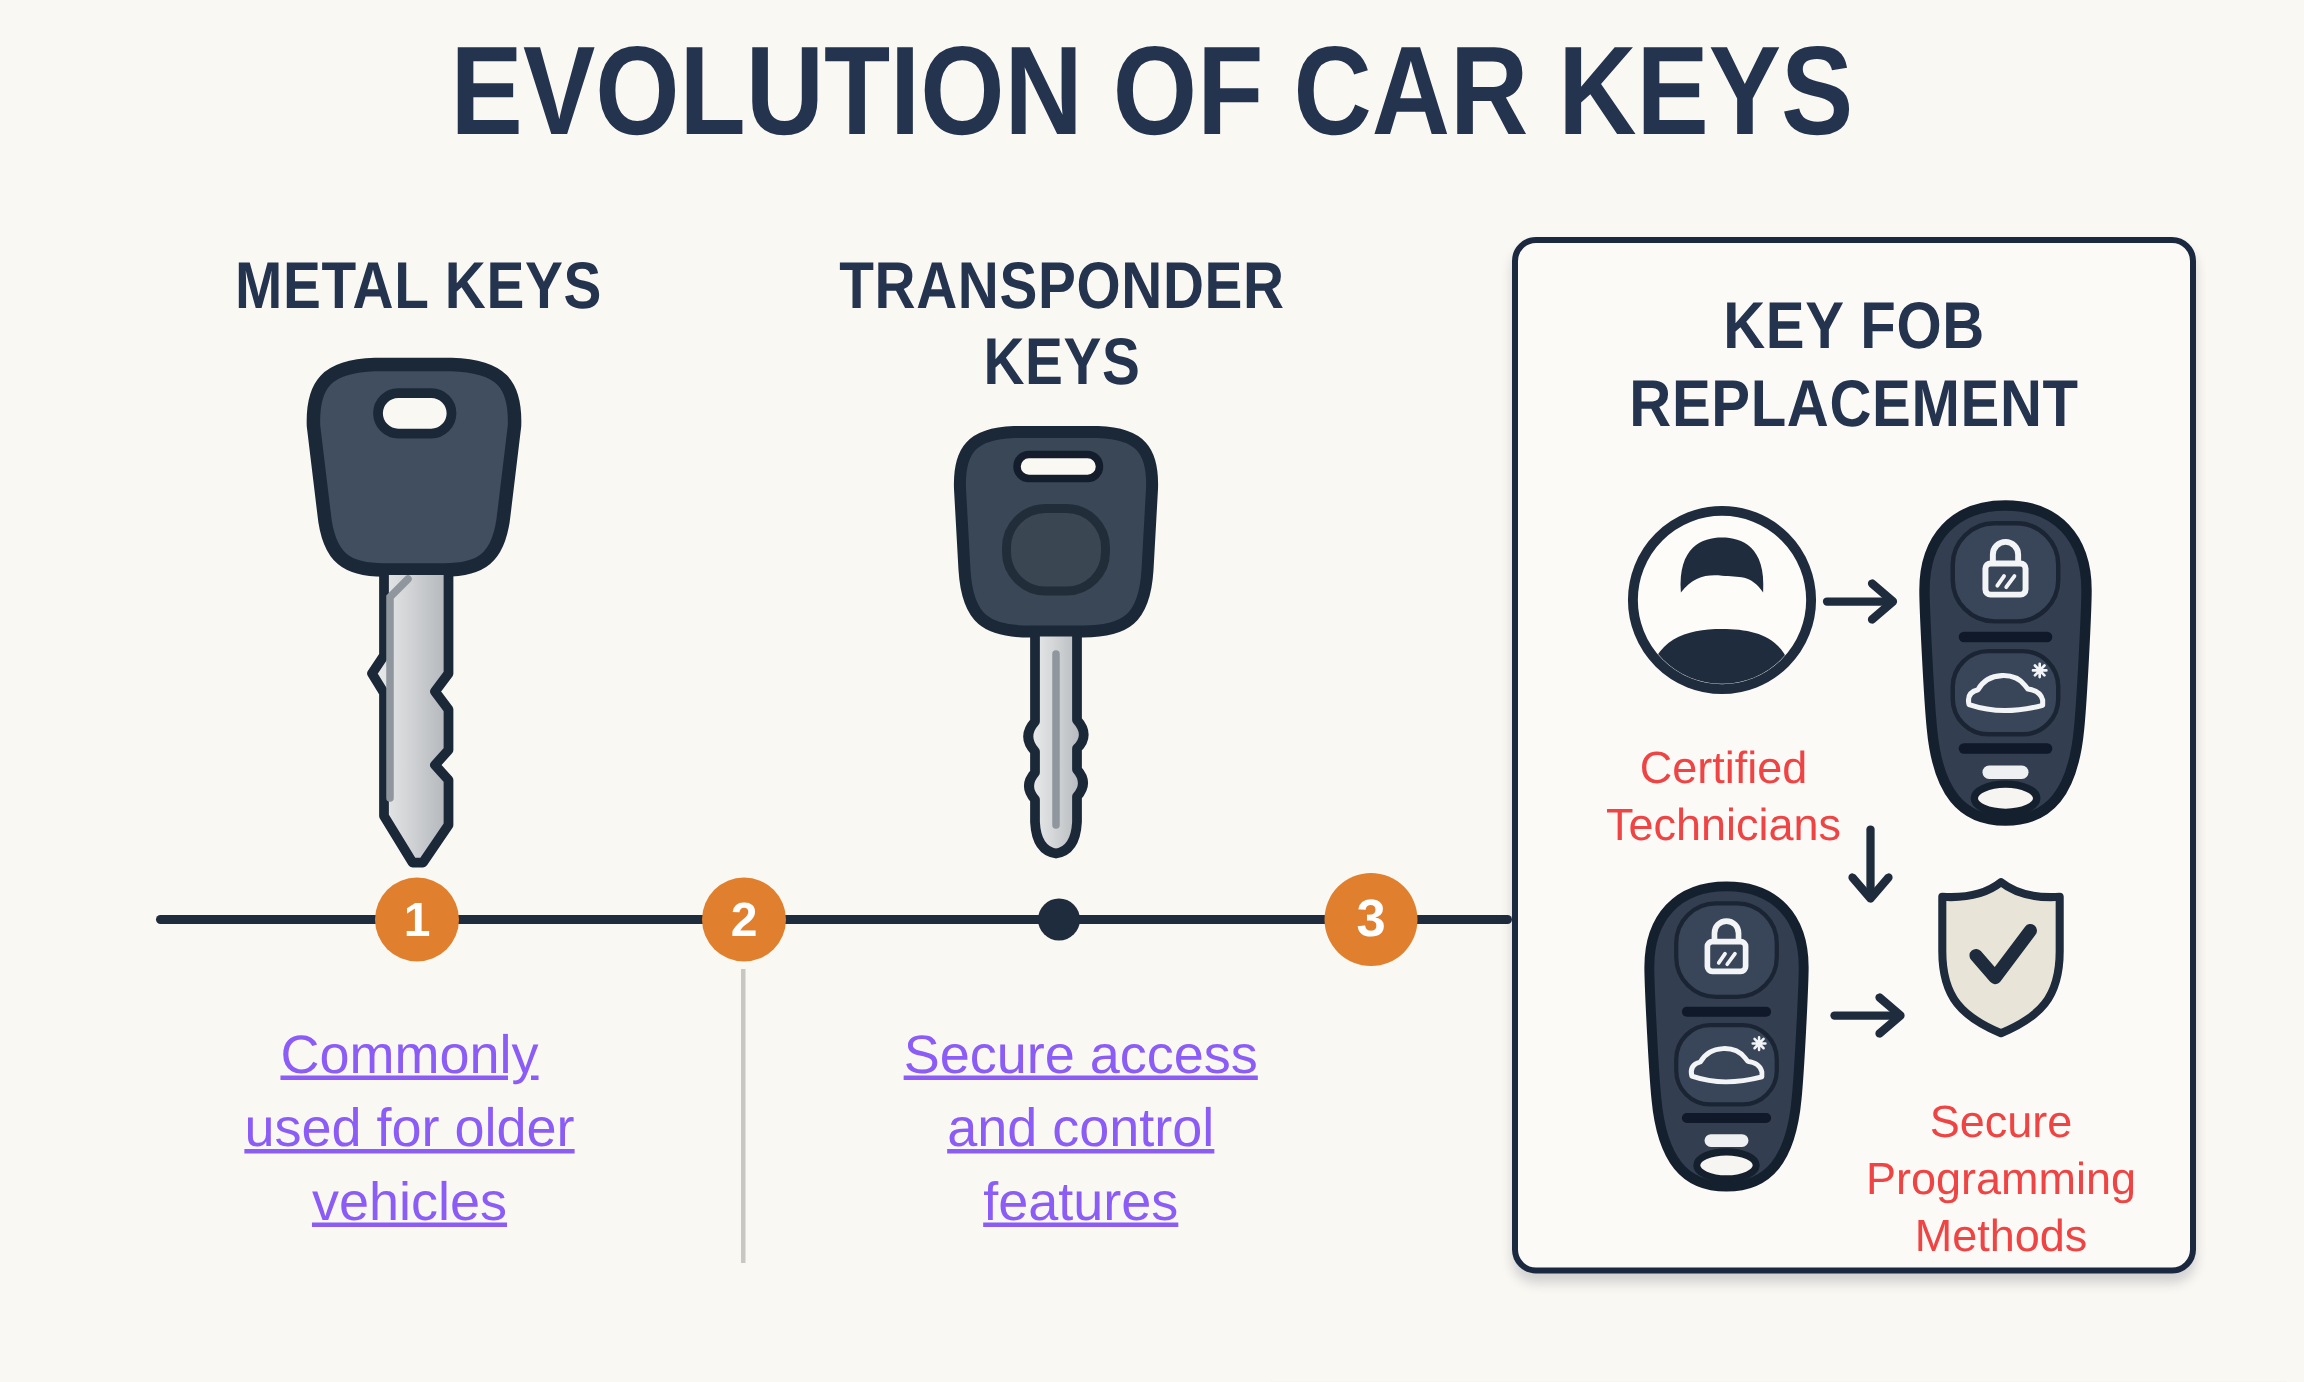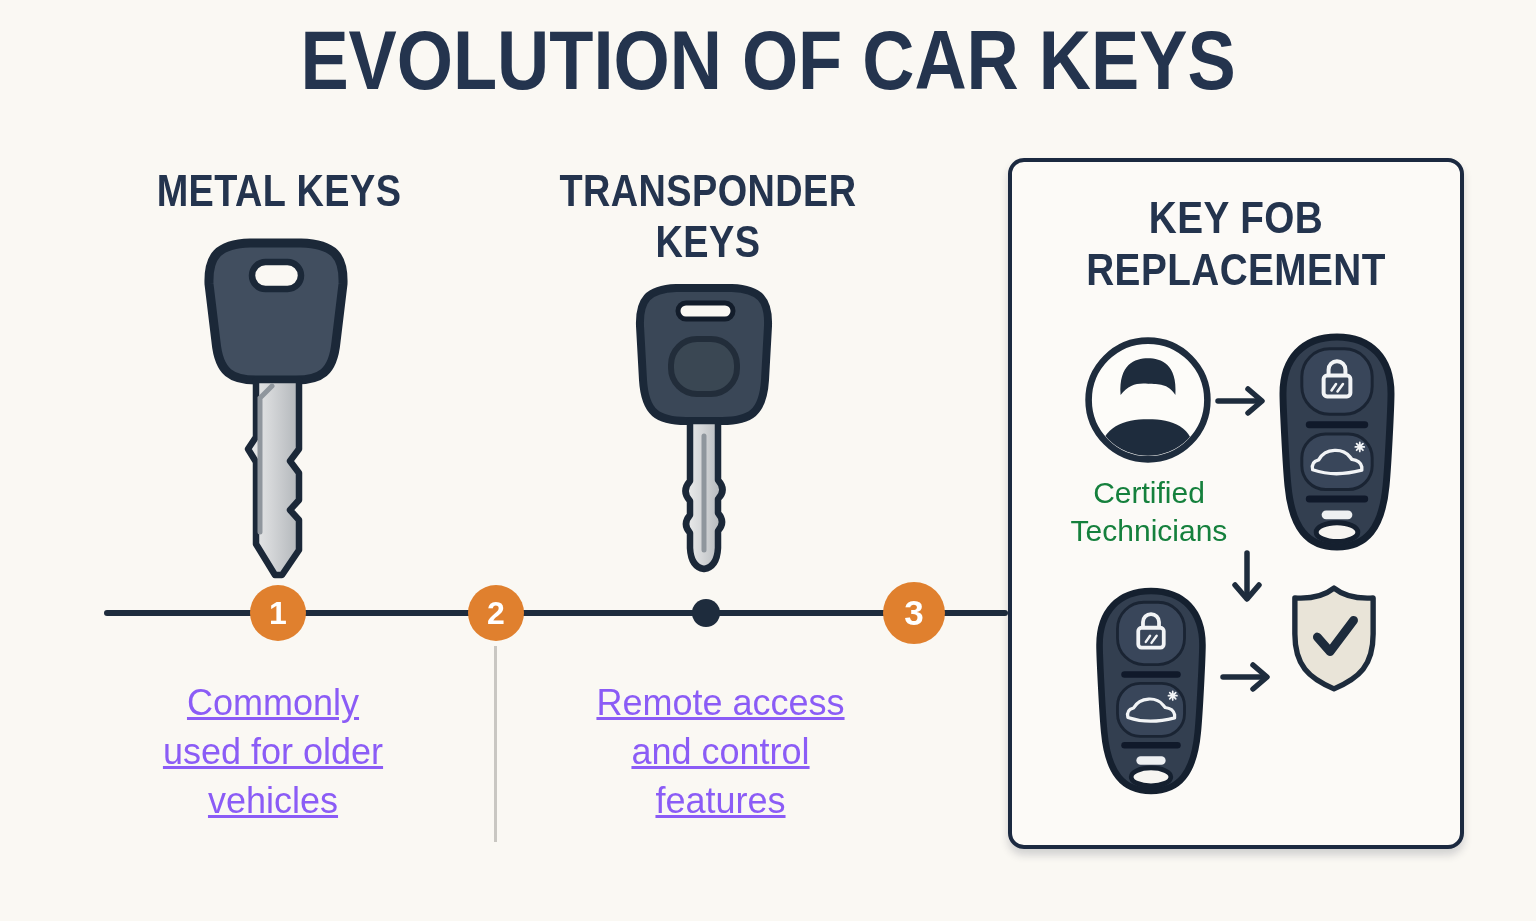--- a/index.html
+++ b/index.html
@@ -69,21 +69,21 @@
   .panel-heading {
     position:absolute; top:30px; left:0; width:100%;
     text-align:center; font-size:44px; font-weight:bold;
     color:#24344e; line-height:1.18; white-space:pre-line;
     transform:scaleX(0.88); transform-origin:50% 0%;
     letter-spacing:0.5px;
   }
   .panel-abs { position:absolute; }
   .panel-label {
     position:absolute; text-align:center; font-size:30px;
-    color:#15803d; line-height:38px; white-space:pre-line;
+    color:#ef4444; line-height:38px; white-space:pre-line;margin-top:20px;
   }
   #lbl-certified { left:17px;  top:312px; width:240px; }
   #lbl-secure    { left:190px; top:548px; width:264px; }
 </style>
 </head>
 <body>
 
 <svg width="0" height="0" style="position:absolute" aria-hidden="true">
   <defs>
     <linearGradient id="bladeGrad" x1="0" y1="0" x2="1" y2="0">
@@ -142,21 +142,21 @@
     <span>2</span>
   </div>
   <div class="tl-dot"></div>
   <div class="marker" id="m3">
     <span>3</span>
   </div>
 
   <div class="desc" id="d-metal">Commonly
 used for older
 vehicles</div>
-  <div class="desc" id="d-trans">Remote access
+  <div class="desc" id="d-trans">Secure access
 and control
 features</div>
 
   <div class="panel">
     <div class="panel-heading">KEY FOB
 REPLACEMENT</div>
 
     <svg class="panel-abs" style="left:70px; top:172px;" width="132" height="132" viewBox="0 0 130 130">
       <circle cx="65" cy="65" r="58.5" fill="#fdfcf9" stroke="#1e2c3d" stroke-width="6.5"></circle>
       <clipPath id="pclip">
@@ -192,15 +192,18 @@
     <svg class="panel-abs" style="left:208px; top:498px;" width="56" height="34" viewBox="0 0 56 34">
       <path d="M3 17 H42" fill="none" stroke="#1e2c3d" stroke-width="5.5" stroke-linecap="round"></path>
       <path d="M33 5 L47 17 L33 29" fill="none" stroke="#1e2c3d" stroke-width="5.5" stroke-linecap="round" stroke-linejoin="round"></path>
     </svg>
 
     <svg class="panel-abs" style="left:277px; top:421px;" width="90" height="110" viewBox="0 0 92 112">
       <path d="M46 5 C56 13 70 16 86 15 L86 52 C86 84 72 97 46 108 C20 97 6 84 6 52 L6 15 C22 16 36 13 46 5 Z" fill="#e9e4d8" stroke="#1d2b3c" stroke-width="5.5" stroke-linejoin="round"></path>
       <path d="M29 55 L42 70 L66 38" fill="none" stroke="#1d2b3c" stroke-width="9" stroke-linecap="round" stroke-linejoin="round"></path>
     </svg>
 
+    <div class="panel-label" id="lbl-secure">Secure
+Programming
+Methods</div>
   </div>
 
 </div>
 
 </body></html>

